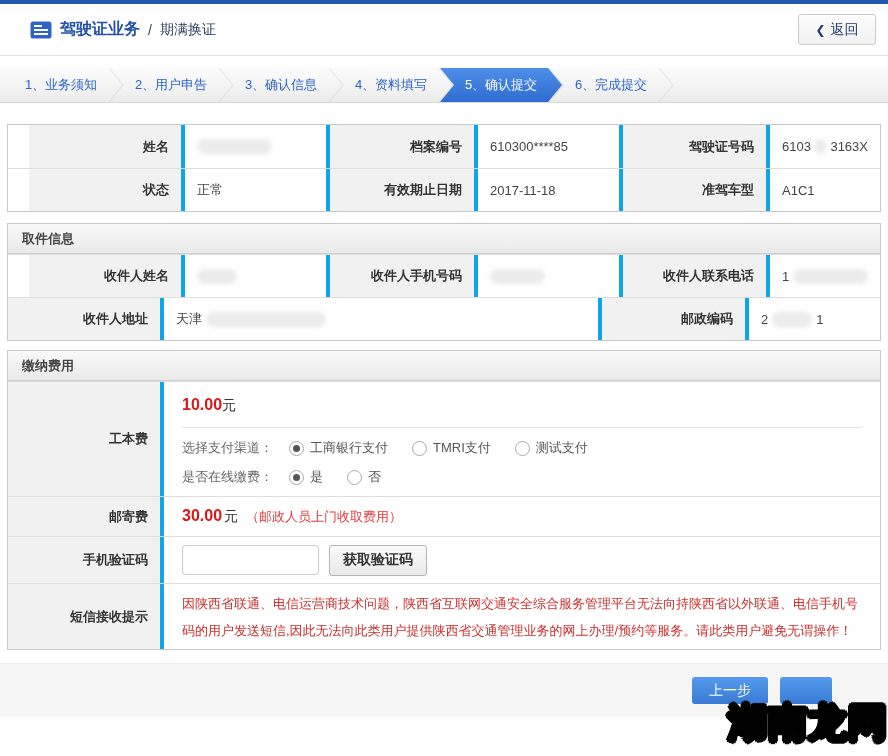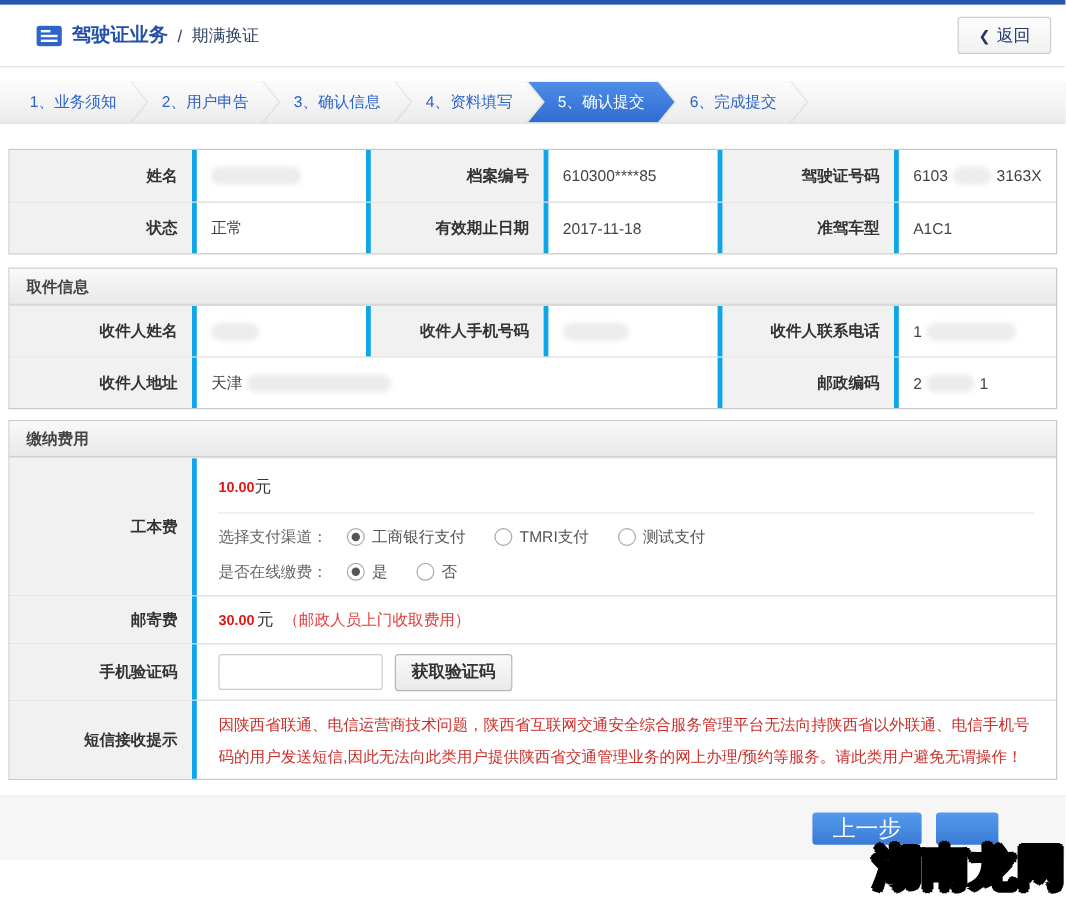--- a/index.html
+++ b/index.html
@@ -35,61 +35,61 @@
 
   
   .content { padding:0 7px; }
   .section { border:1px solid #c9c9c9; margin-top:11px; background:#fff; }
   .section.first { margin-top:21px; }
   .section.fees { margin-top:9px; }
   .sec-header { height:30px; background:linear-gradient(#f9f9f9,#e9e9e9); border-bottom:1px solid #cfcfcf;
     display:flex; align-items:center; padding:0 14px; font-weight:bold; color:#444; font-size:13px; }
   .row { display:grid; border-top:1px solid #ddd; }
   .row:first-of-type { border-top:none; }
-  .cols6 { grid-template-columns:152px 145px 148px 145px 147px 1fr; }
+  .cols6 { grid-template-columns:152px 145px 148px 145px 147px 1fr;padding-left:21px; }
   .cols4 { grid-template-columns:152px 438px 147px 1fr; }
   .cols2 { grid-template-columns:152px 1fr; }
   .info-row { height:43px; }
   .cell { display:flex; align-items:center; padding:0 12px; border-left:4px solid #0ea5e9; overflow:hidden; }
   .cell:first-child { border-left:none; }
   .lbl { background:#f1f1f1; justify-content:flex-end; font-weight:bold; color:#333; text-align:right; }
   .val { color:#444; gap:4px; }
 
   .smudge { display:inline-block; height:15px; border-radius:8px; background:#ececec;
     filter:blur(2px); vertical-align:middle; }
   .w40{width:40px}.w55{width:55px}.w65{width:65px}.w75{width:75px}.w120{width:120px}
 
   
   .row-fee1 { height:115px; }
   .row-fee2 { height:40px; }
   .row-code { height:47px; }
   .row-tip  { height:66px; }
   .fee-box { flex-direction:column; align-items:stretch; justify-content:center; padding:10px 18px; }
   .amount-line { display:flex; align-items:baseline; padding:4px 0 12px 0; border-bottom:1px solid #e7e7e7; }
-  .amount { color:#e01515; font-size:12px; font-weight:bold; }
+  .amount { color:#e01515; font-size:16px; font-weight:bold; }
   .cur { color:#333; font-size:14px; }
   .radio-line { display:flex; align-items:center; gap:10px; margin-top:11px; color:#666; }
   .radio-q { margin-right:6px; }
   .radio-item { display:flex; align-items:center; gap:6px; color:#555; cursor:pointer; margin-right:14px; }
   .radio { width:15px; height:15px; border:1px solid #a9a9a9; border-radius:50%; background:#fff;
     display:inline-flex; align-items:center; justify-content:center; }
   .radio.checked::after { content:""; width:7px; height:7px; border-radius:50%; background:#555; }
   .fee2-line { display:flex; align-items:baseline; gap:2px; }
   .fee-note { color:#e23b3b; font-size:13px; margin-left:6px; }
   .code-cell { gap:10px; }
   .code-input { width:137px; height:30px; border:1px solid #ccc; border-radius:3px; padding:0 8px; font-size:13px; }
   .code-btn { height:31px; padding:0 13px; border:1px solid #b5b5b5; border-radius:3px;
     background:linear-gradient(#fafafa,#e9e9e9); font-size:14px; font-weight:bold; color:#333; cursor:pointer; }
   .tip-text { color:#c9302c; line-height:27px; font-size:13px; padding:2px 0; }
 
   
   .footer { margin-top:13px; height:54px; background:#f6f6f6; border-top:1px solid #ececec;
     display:flex; align-items:center; justify-content:flex-end; padding-right:56px; gap:12px; }
   .btn-blue { height:27px; border:none; border-radius:3px; background:linear-gradient(#559aee,#3a7bd5);
-    color:#fff; font-size:19px; padding:0 17px; cursor:pointer; }
+    color:#fff; font-size:14px; padding:0 17px; cursor:pointer; }
   .btn-stub { width:52px; padding:0; }
 
   
   .watermark { position:absolute; right:0; bottom:6px; font-size:39px; font-weight:900;
     letter-spacing:1px; pointer-events:none; white-space:nowrap;
     -webkit-text-stroke:2.5px #000;
     text-shadow:2px 2px 0 #000,-2px 2px 0 #000,2px -2px 0 #000,-2px -2px 0 #000,
                 0 3px 0 #000,0 -3px 0 #000,3px 0 0 #000,-3px 0 0 #000; }
   .wm-orange { color:#ef7b1a; }
   .wm-white { color:#fff; }

